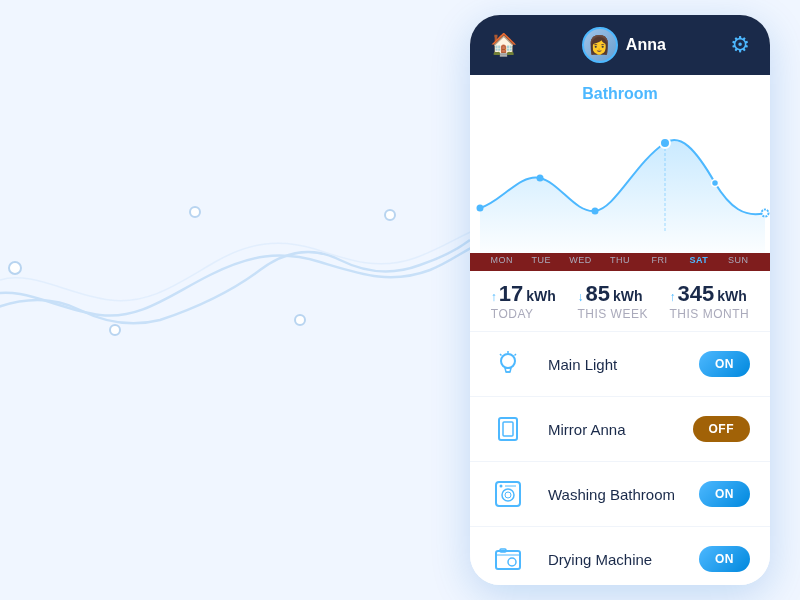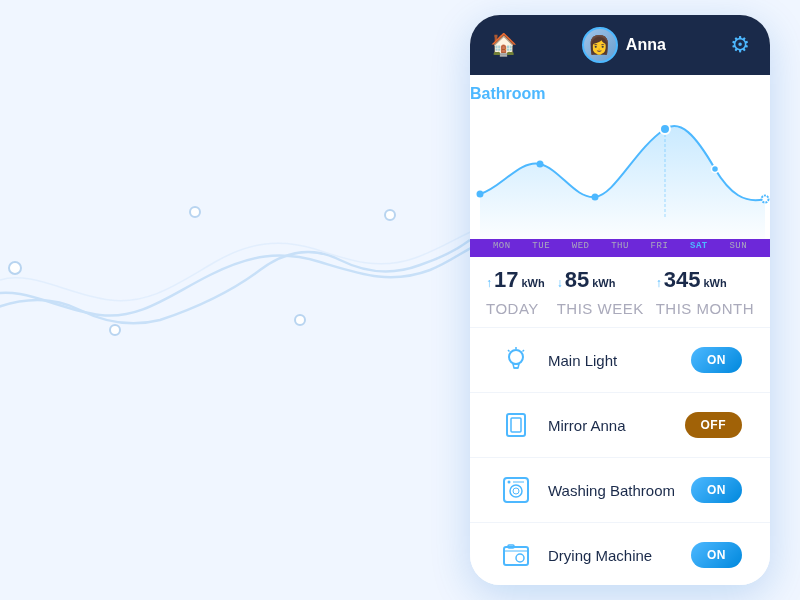--- a/index.html
+++ b/index.html
@@ -82,25 +82,25 @@
     }
 
     
     .chart-area {
       background: #fff;
       padding: 10px 0 0 0;
       flex-shrink: 0;
     }
 
     .chart-title {
-      text-align: left;
+      text-align: center;
       color: #4db8ff;
       font-size: 16px;
       font-weight: 600;
-      margin-bottom: 6px;
+      margin-bottom: 20px;
     }
 
     .chart-svg-container {
       width: 100%;
       height: 130px;
       position: relative;
     }
 
     
     .stats-row {
@@ -129,47 +129,47 @@
       font-size: 12px;
     }
 
     .stat-number {
       font-size: 22px;
       font-weight: 700;
       color: #1a2a4a;
     }
 
     .stat-unit {
-      font-size: 11px;
+      font-size: 14px;
       font-weight: 600;
       color: #1a2a4a;
       margin-left: 1px;
     }
 
     .stat-label {
-      font-size: 15px;
+      font-size: 12px;
       color: #aab;
       text-transform: uppercase;
       letter-spacing: 0.5px;
-      margin-top: 7px;
+      margin-top: 0;
     }
 
     
     .device-list {
       flex: 1;
       overflow-y: auto;
       background: #fff;
     }
 
     .device-item {
       display: flex;
       align-items: center;
-      padding: 14px 28px;
+      padding: 14px 20px;
       border-bottom: 1px solid #f0f4fa;
-      gap: 14px;
+      gap: 22px;
     }
 
     .device-icon-wrap {
       width: 36px;
       height: 36px;
       display: flex;
       align-items: center;
       justify-content: center;
       flex-shrink: 0;
     }
@@ -206,22 +206,21 @@
       align-items: center;
       padding: 14px 20px;
       gap: 14px;
     }
 
     
     .day-labels {
       display: flex;
       justify-content: flex-end;
       padding: 2px 12px 6px;
-      background: #6d28d9;
-      font-family: Liberation Mono, monospace;
+      background: #7f1d1d;
     }
 
     .day-label {
       font-size: 9px;
       color: #aab;
       text-transform: uppercase;
       letter-spacing: 0.5px;
       flex: 1;
       text-align: center;
     }

